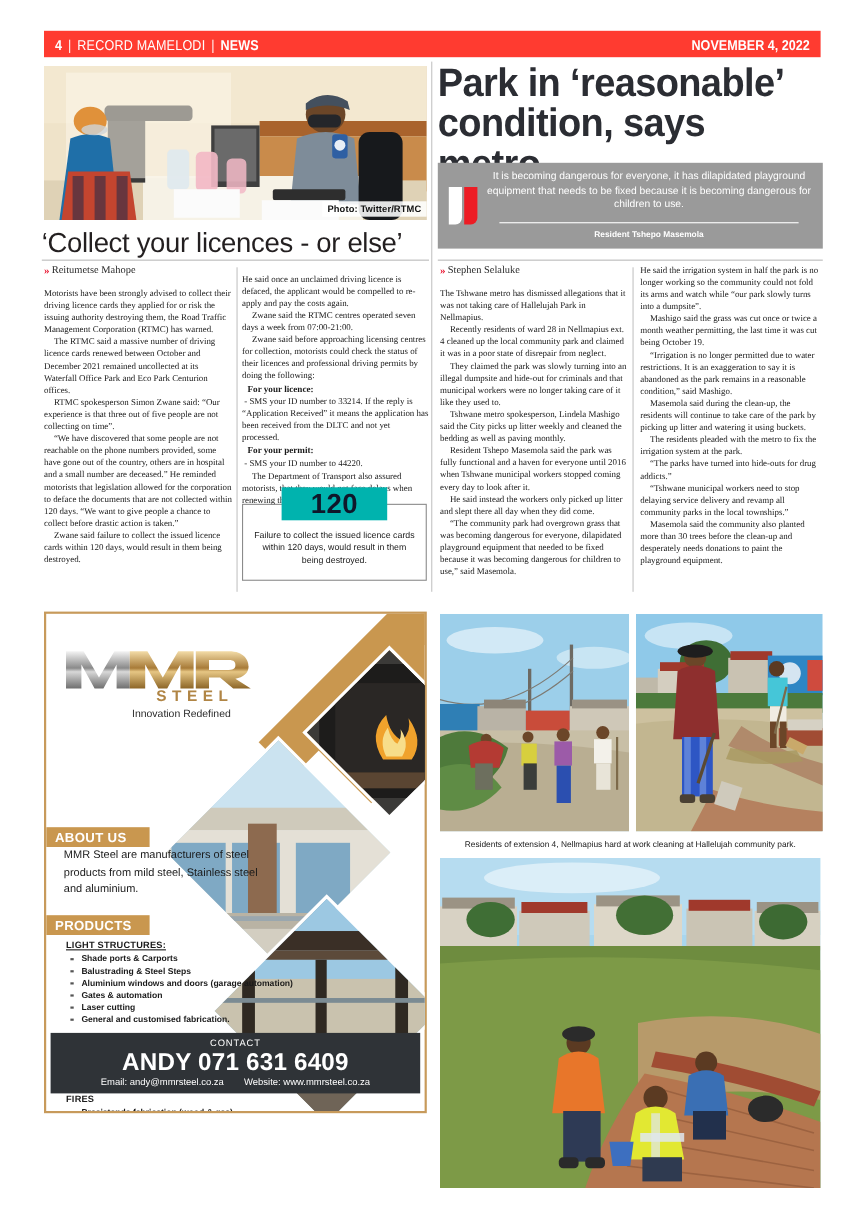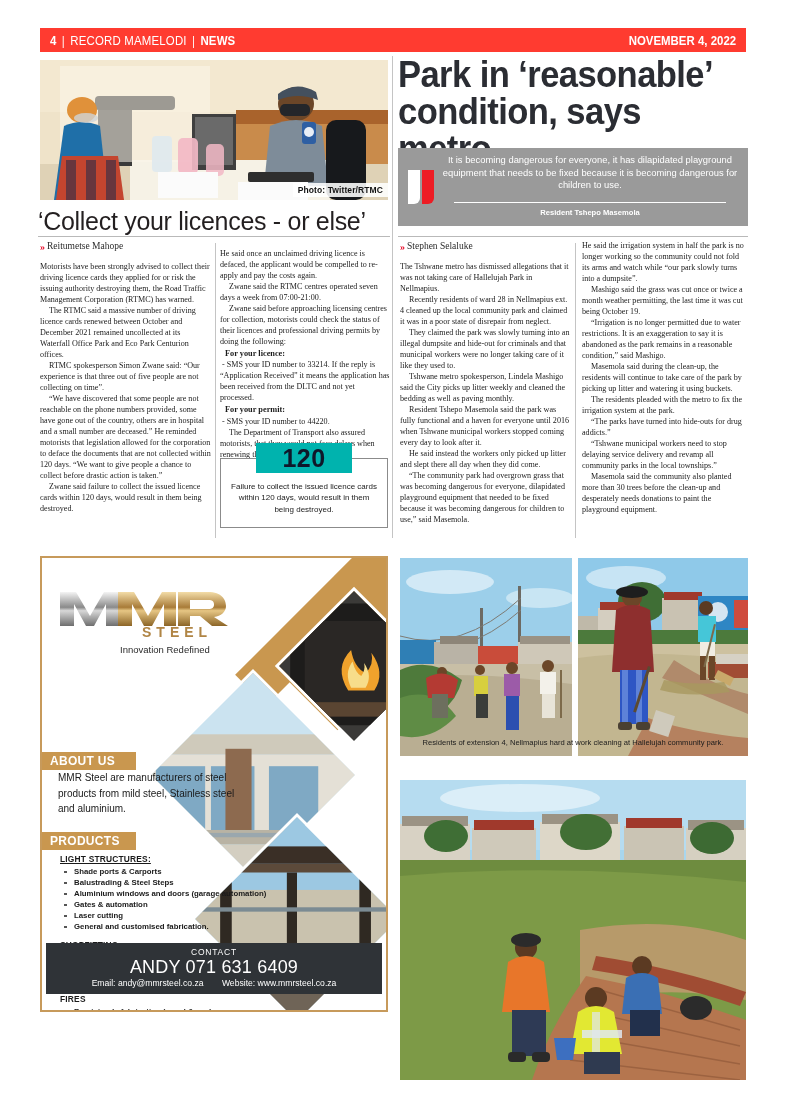--- a/index.html
+++ b/index.html
@@ -339,21 +339,21 @@
   .ad-contact {
     position: absolute;
     left: 4px; bottom: 16px;
     width: 336px;
     background: #2f3337;
     color: #ffffff;
     text-align: center;
     padding: 4px 0 6px 0;
   }
   .ad-contact .lbl { font-size: 8.5px; letter-spacing: .8px; }
-  .ad-contact .phone { font-size: 18px; font-weight: normal; letter-spacing: .2px; line-height: 1.15; }
+  .ad-contact .phone { font-size: 22px; font-weight: bold; letter-spacing: .2px; line-height: 1.15; }
   .ad-contact .links { font-size: 8.6px; }
   .ad-contact .links span { margin: 0 8px; }
   .ad-photo { position: absolute; overflow: hidden; }
 </style>
 </head>
 <body>
 
 <div class="page">
 
   <div class="runhead">
@@ -576,21 +576,21 @@
       <rect x="122" y="84" width="15" height="14" fill="#f0ece2"></rect>
       <rect x="122" y="98" width="6" height="24" fill="#6b4628"></rect>
       <rect x="131" y="98" width="6" height="24" fill="#6b4628"></rect>
       <rect x="136" y="66" width="2" height="44" fill="#7d6a4a" transform="rotate(14 136 66)"></rect>
       <path d="M140 112 l16 8 l-4 8 l-16 -8 z" fill="#c9a96a"></path>
 
       <path d="M86 122 q30 6 60 2 l6 10 q-40 6 -70 -2 z" fill="#a8985f" opacity=".8"></path>
     </svg>
   </div>
 
-  <div class="photo-caption" style="left:398px; top:738px; width:350px;">Residents of extension 4, Nellmapius hard at work cleaning at Hallelujah community park.</div>
+  <div class="photo-caption" style="left:398px; top:763px; width:350px;">Residents of extension 4, Nellmapius hard at work cleaning at Hallelujah community park.</div>
 
   <div class="ph" style="left:400px; top:780px; width:346px; height:300px;">
     <svg width="346" height="300" viewBox="0 0 346 300" preserveAspectRatio="none">
       <rect width="346" height="300" fill="#a8d6ee"></rect>
       <rect y="0" width="346" height="70" fill="#b6dcf0"></rect>
       <ellipse cx="120" cy="18" rx="80" ry="14" fill="#ffffff" opacity=".5"></ellipse>
 
       <rect x="0" y="44" width="70" height="40" fill="#d8d2c4"></rect>
       <rect x="2" y="36" width="66" height="10" fill="#9b9384"></rect>
       <rect x="72" y="48" width="64" height="36" fill="#cfc9ba"></rect>

